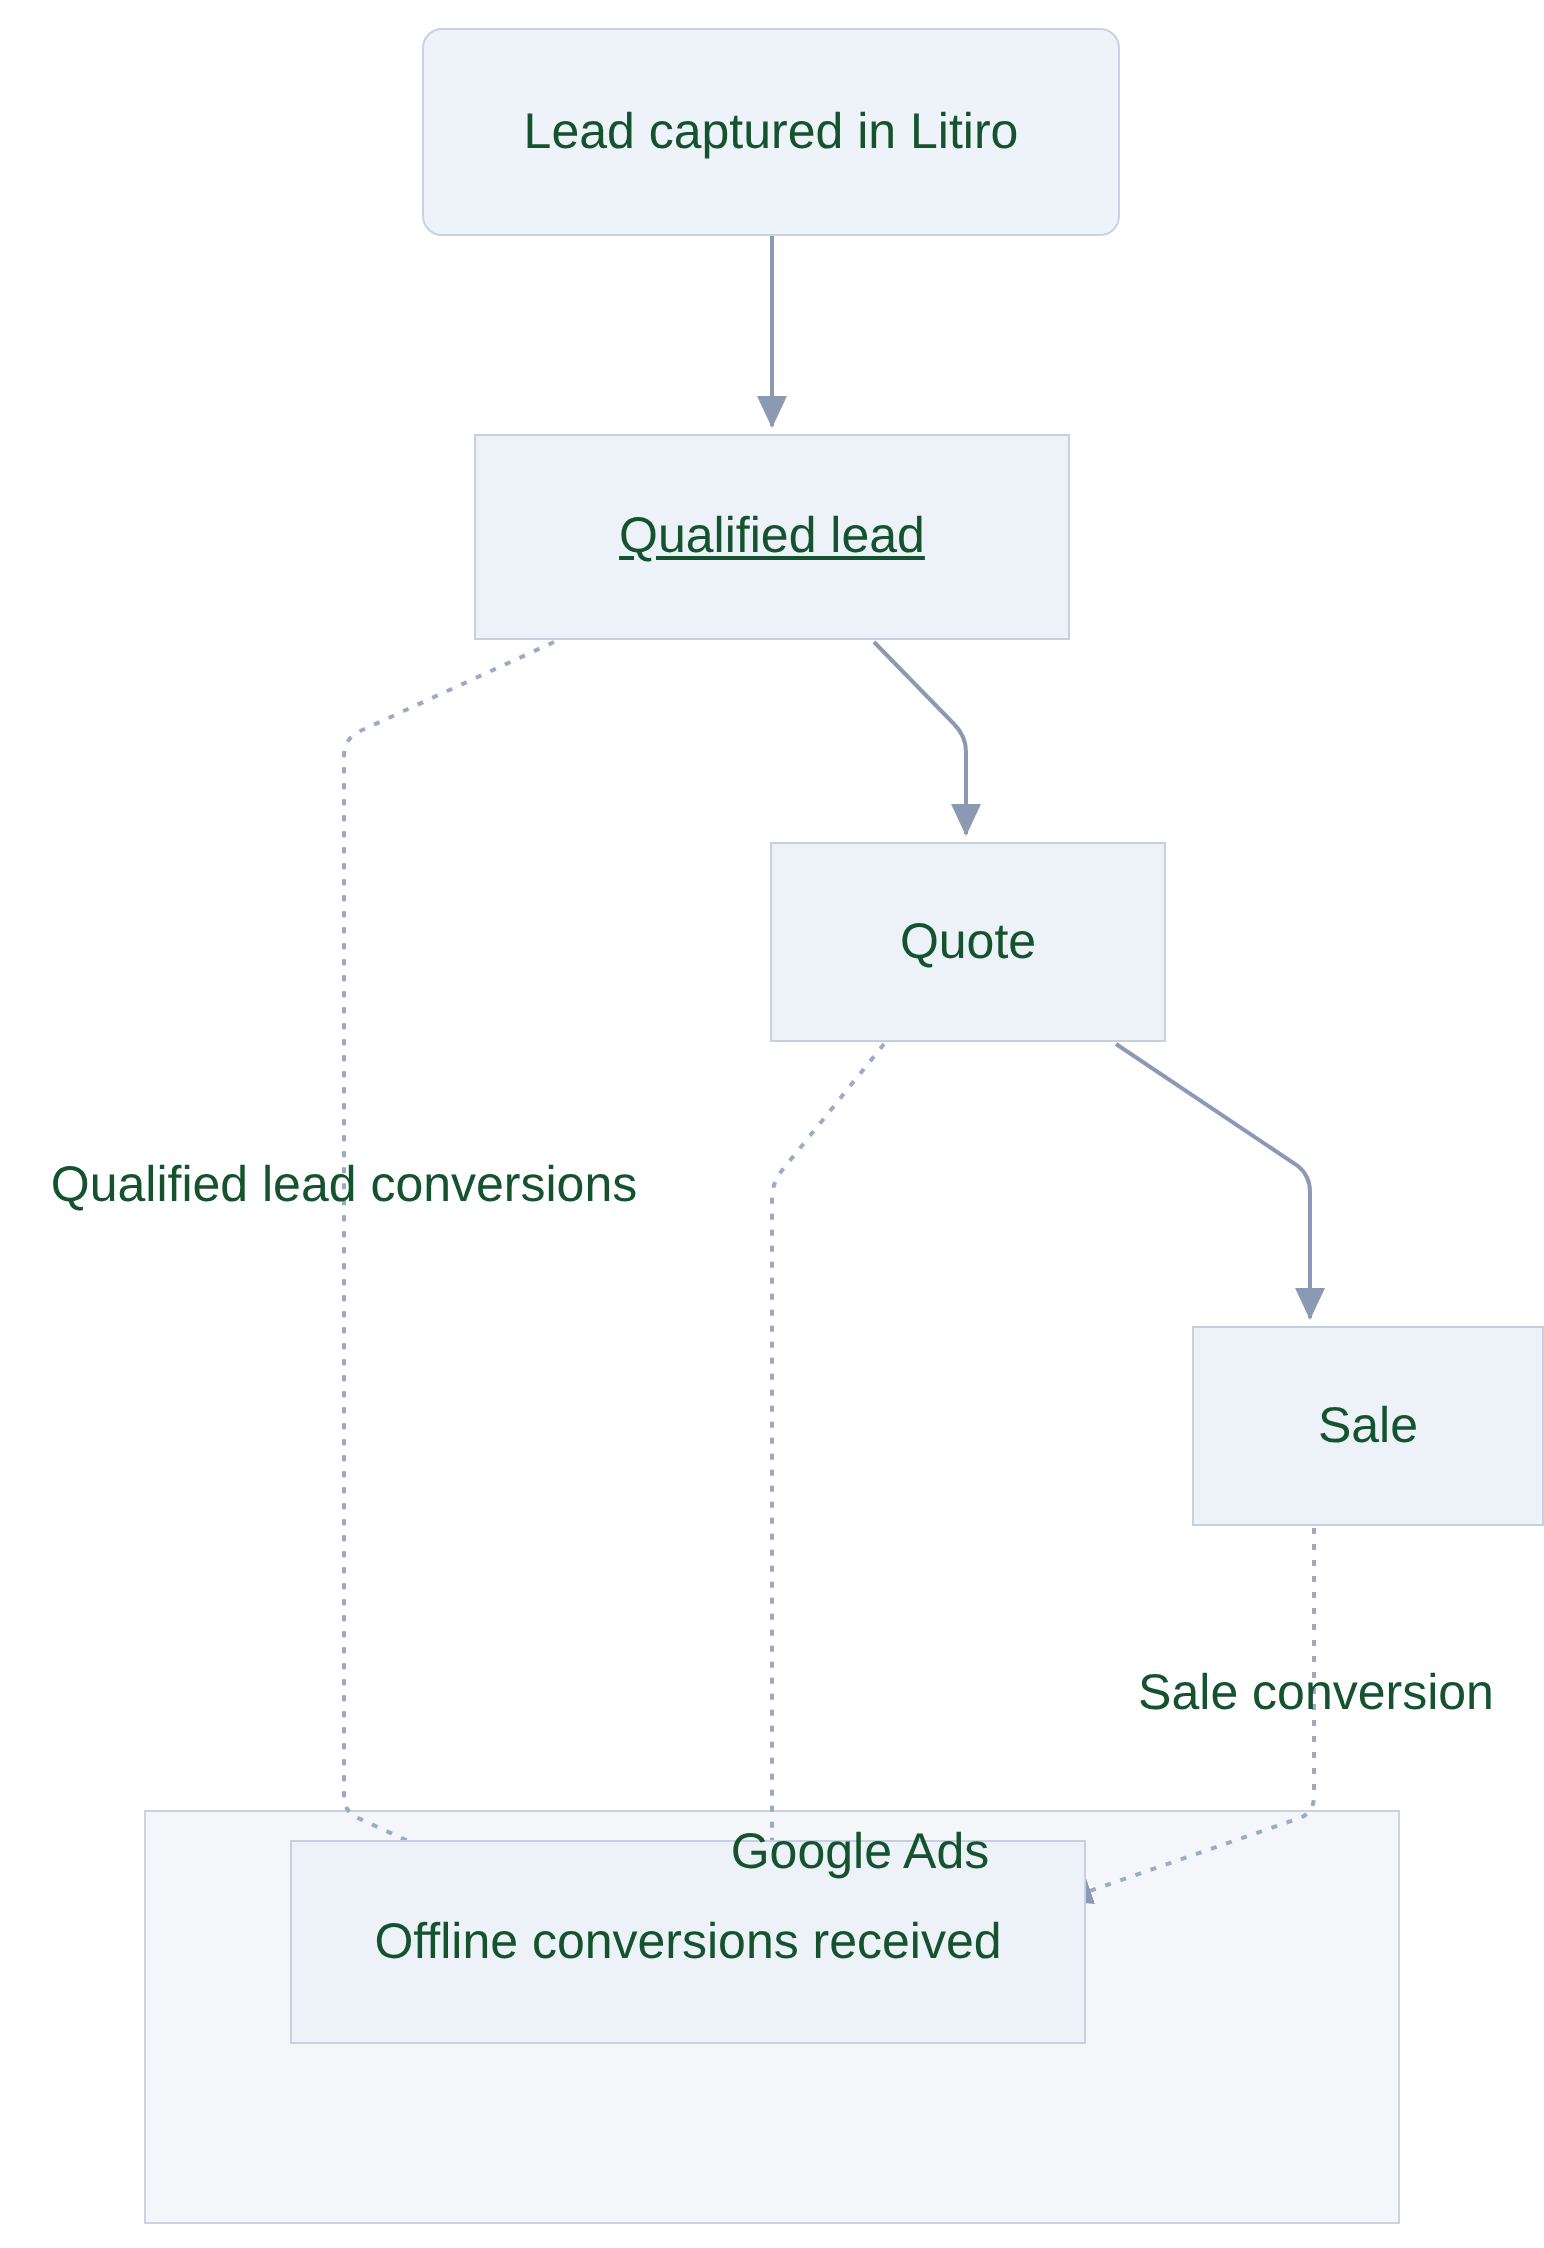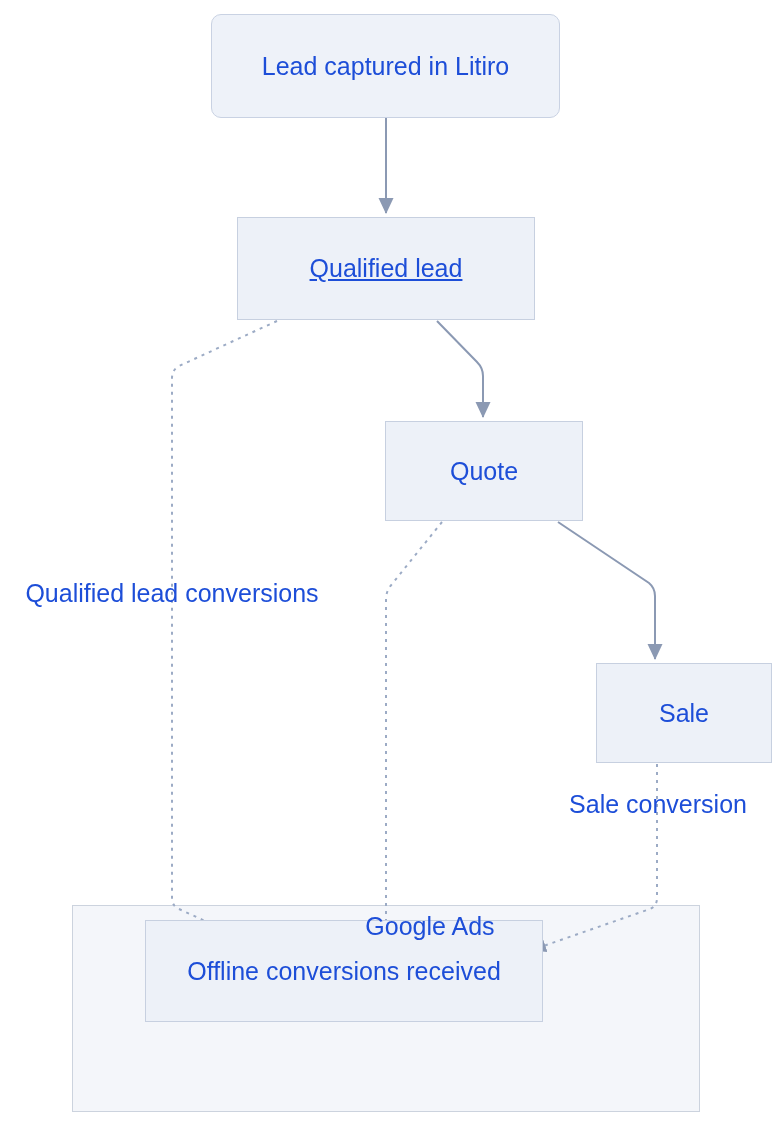--- a/index.html
+++ b/index.html
@@ -2,21 +2,21 @@
 <html><head>
 <meta charset="utf-8">
 <style>
   html, body { margin: 0; padding: 0; background: #ffffff; }
   .canvas {
     position: relative;
     width: 772px;
     height: 1124px;
     background: #ffffff;
     font-family: "Liberation Sans", sans-serif;
-    color: #1d4ed8;
+    color: #14532d;
     overflow: hidden;
   }
   .cluster {
     position: absolute;
     left: 72px; top: 905px;
     width: 628px; height: 207px;
     background: #f4f6fa;
     border: 1px solid #ccd3de;
     box-sizing: border-box;
     z-index: 1;
@@ -60,21 +60,21 @@
   .node-offline  { left: 145px; top: 920px; width: 398px; height: 102px; }
   .edge-label {
     position: absolute;
     transform: translate(-50%, -50%);
     font-size: 25px;
     white-space: nowrap;
     z-index: 3;
   }
   .lbl-qualified { left: 172px; top: 593px; }
   .lbl-quote     { left: 385px; top: 715px; }
-  .lbl-sale      { left: 658px; top: 804px; }
+  .lbl-sale      { left: 658px; top: 847px; }
 </style>
 </head>
 <body>
 
 <div class="canvas">
 
   <div class="cluster"></div>
 
   <svg class="edges" width="772" height="1124" viewBox="0 0 772 1124">
     <defs>

